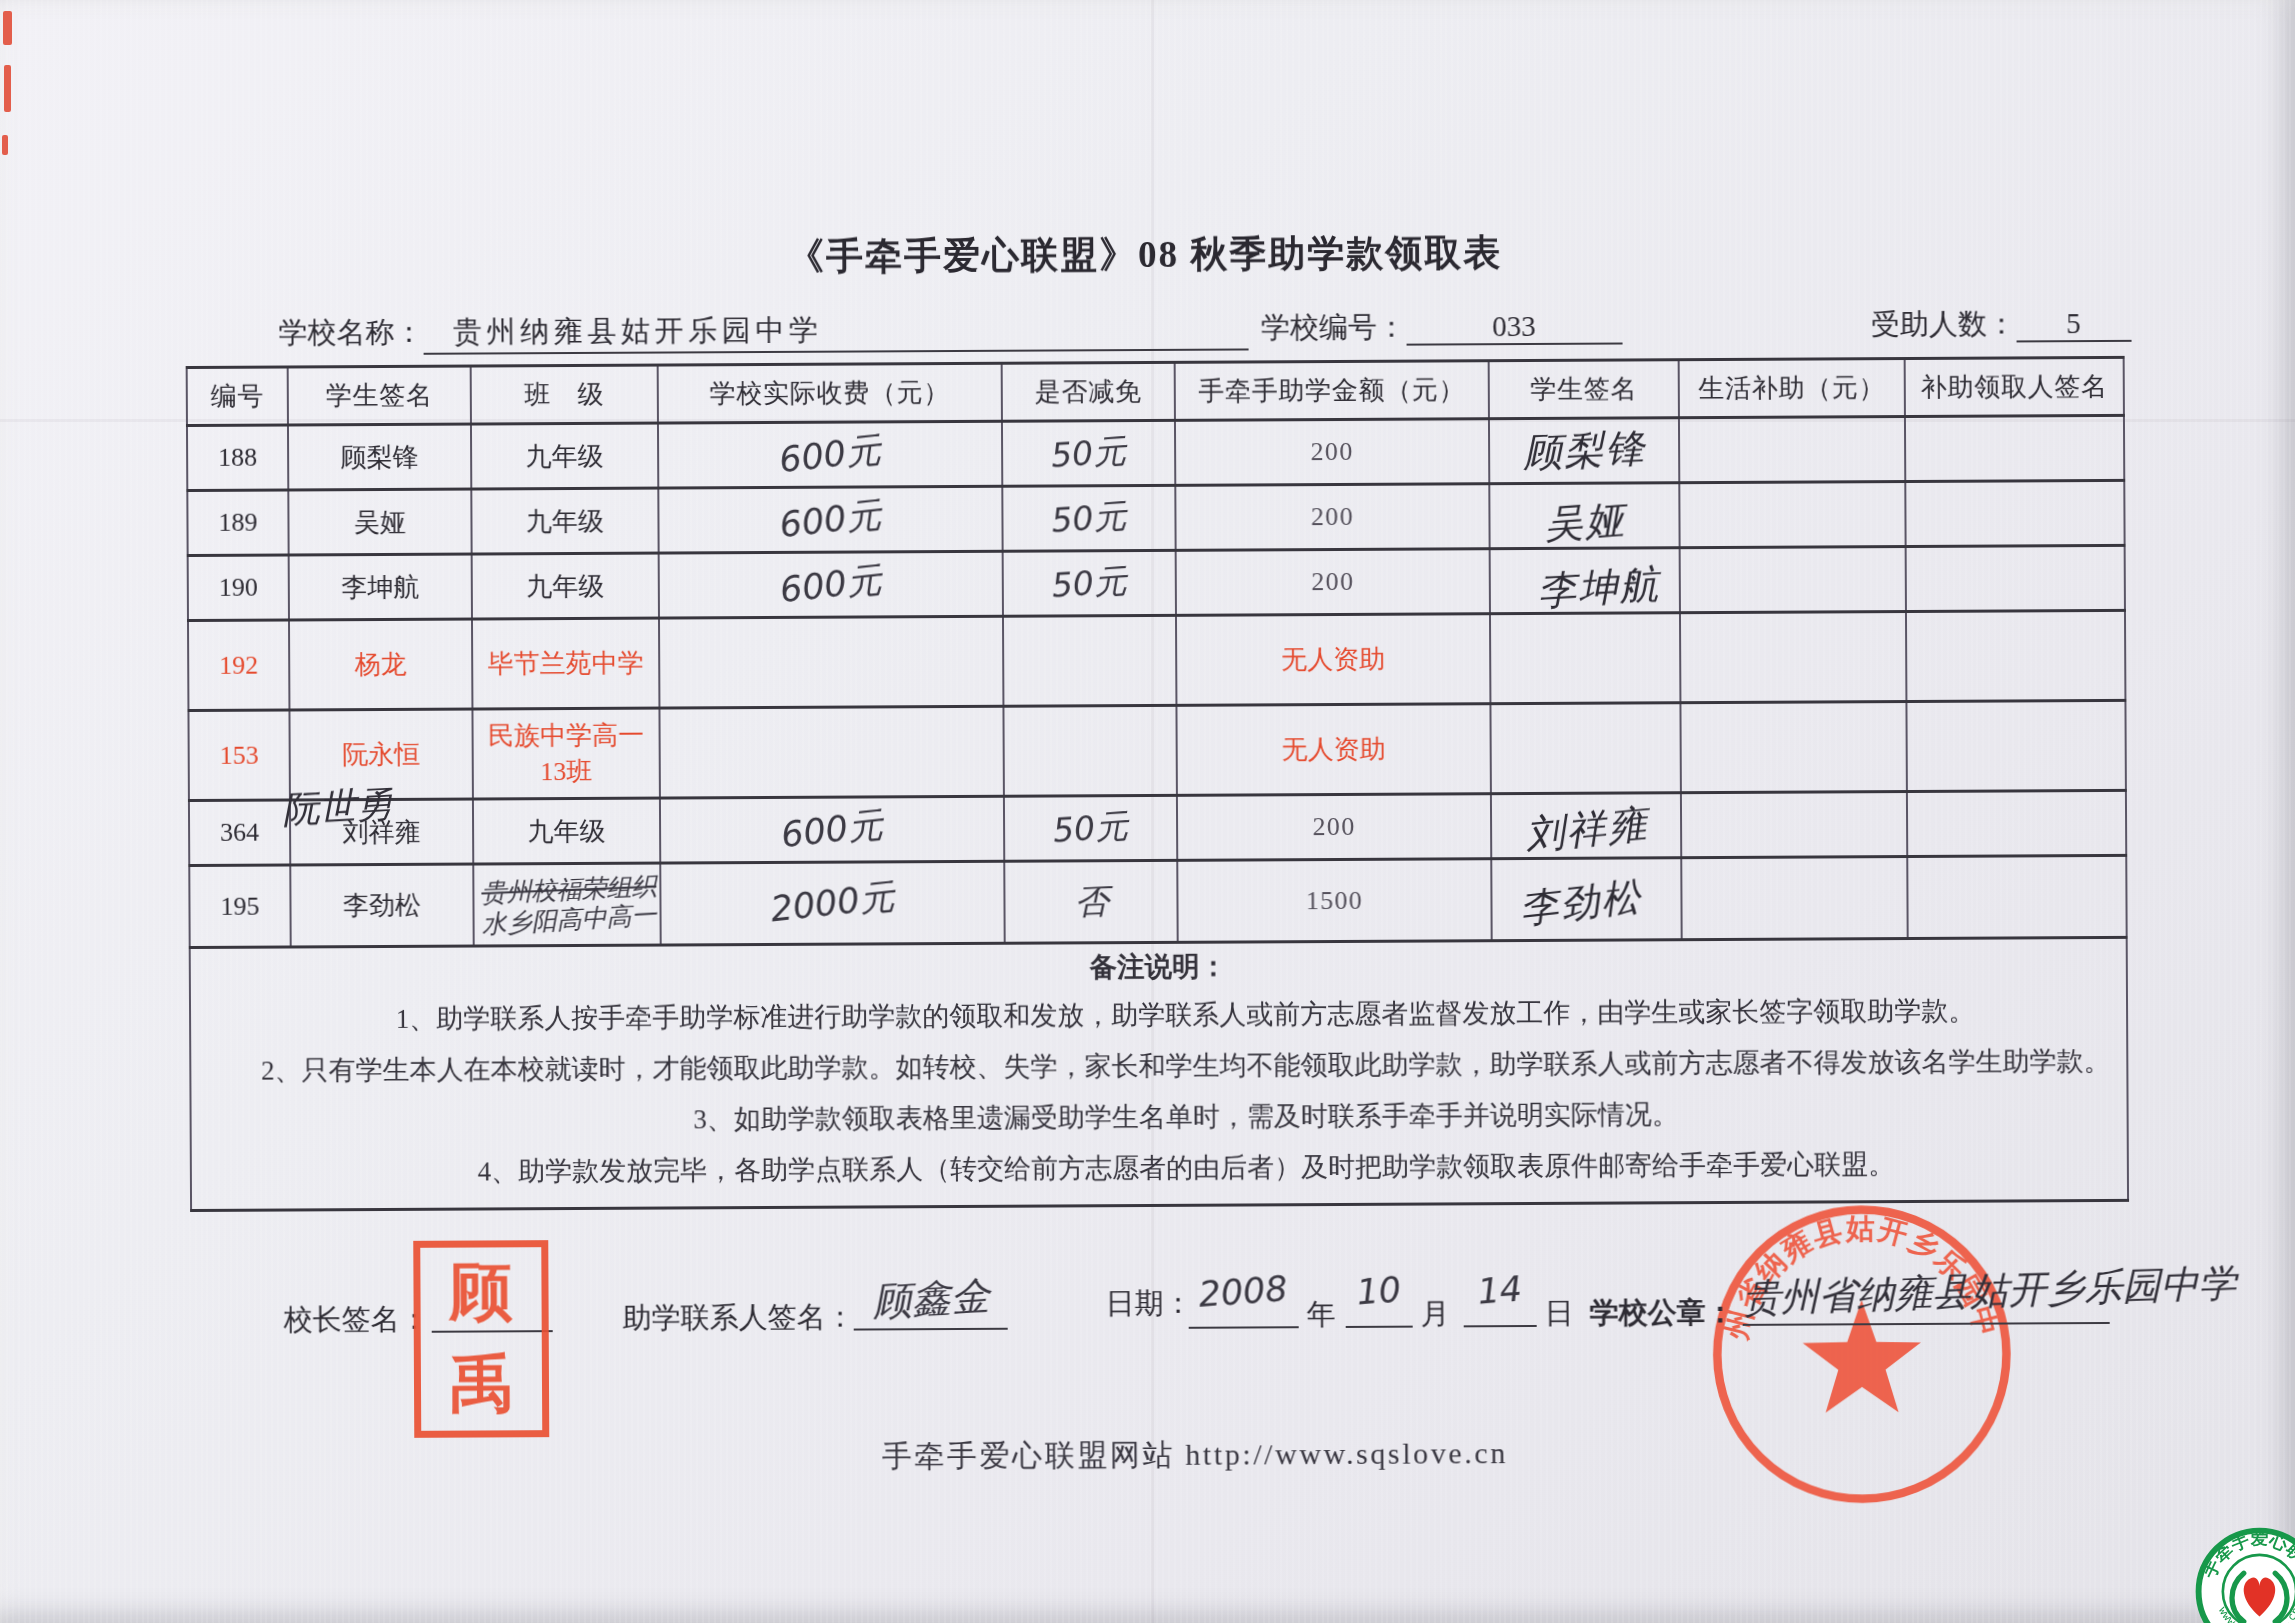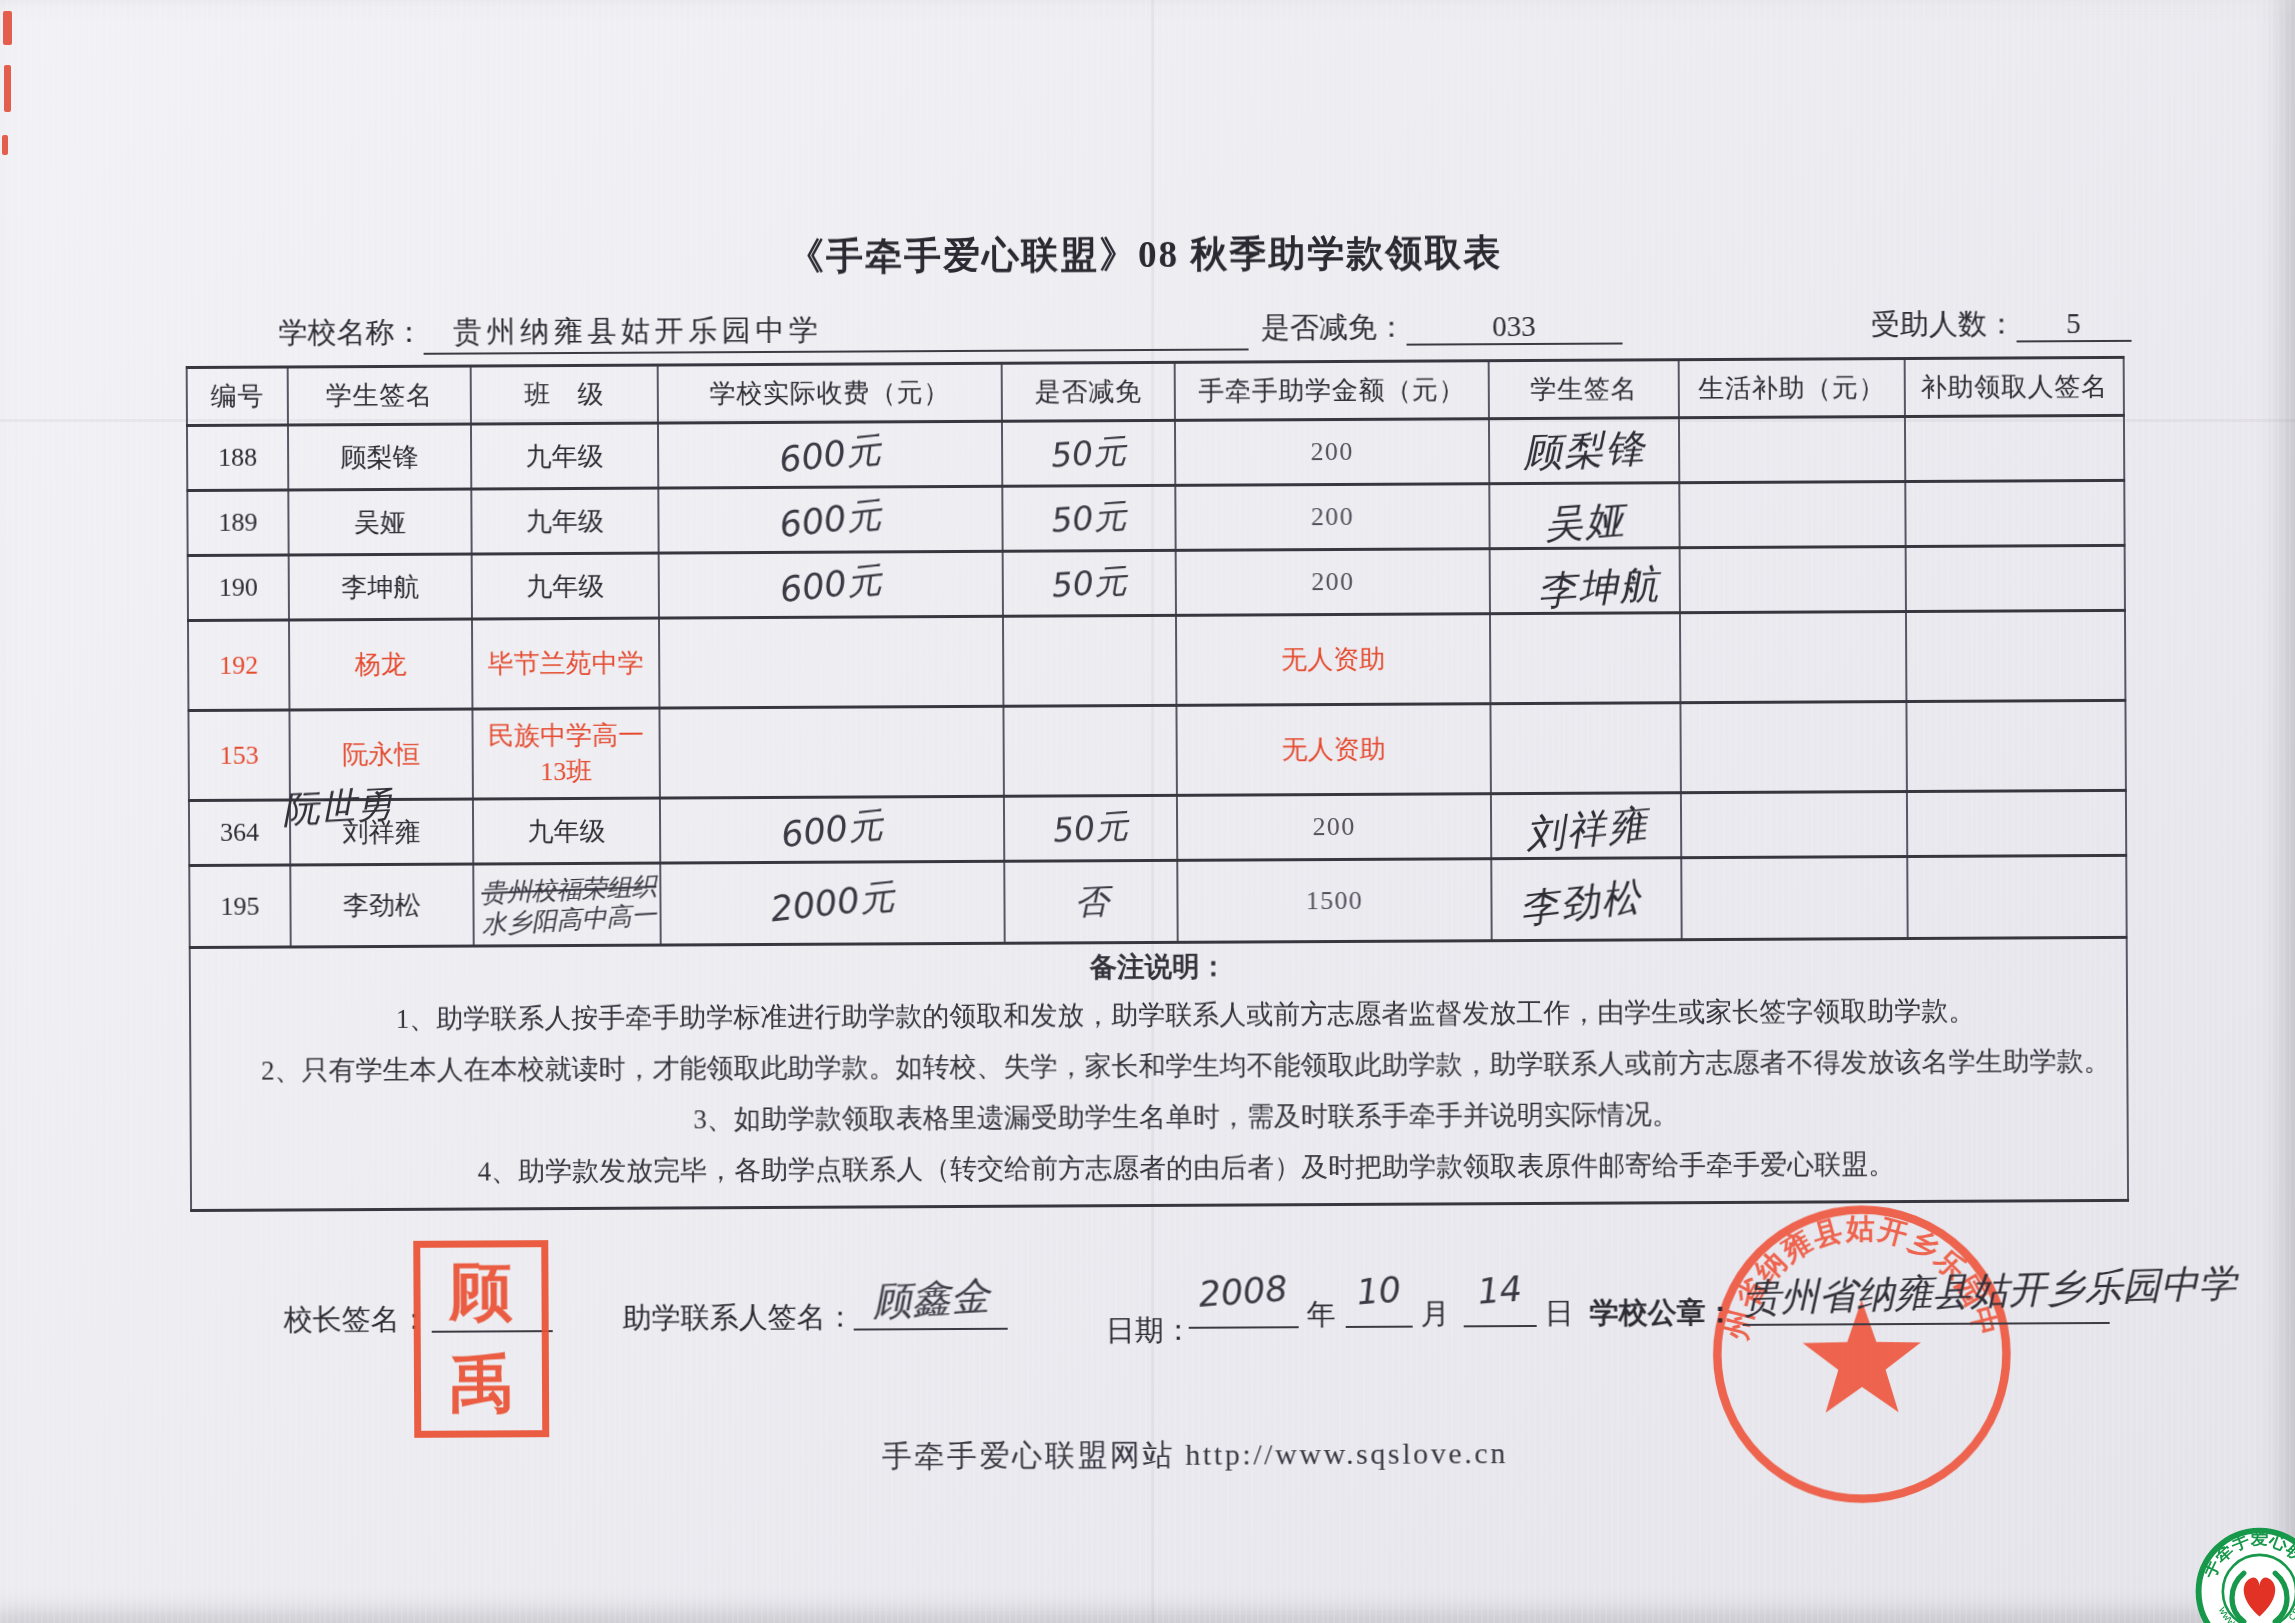--- a/index.html
+++ b/index.html
@@ -95,21 +95,21 @@
   <div class="edge-mark" style="left:3.9px;top:65px;width:7.2px;height:47px;"></div>
   <div class="edge-mark" style="left:2px;top:135px;width:5.9px;height:19.6px;"></div>
 
   <div class="form">
 
     <div class="title">《手牵手爱心联盟》08 秋季助学款领取表</div>
 
     <div class="meta">
       <span>学校名称：</span>
         <span class="u name-u">贵州纳雍县姑开乐园中学</span>
-        <span class="ml20">是否减免：</span>
+        <span class="ml20">学校编号：</span>
         <span class="u code-u">033</span>
         <span class="ml380">受助人数：</span>
         <span class="u cnt-u">5</span>
     </div>
 
     <table class="aid">
       <colgroup>
         <col style="width:101px">
           <col style="width:183px">
           <col style="width:187px">
@@ -246,21 +246,21 @@
       </svg>
     </div>
 
     <div class="signoff">
       <span class="lab" style="left:281px;top:19.6px;">校长签名：</span>
       <span class="so-u" style="left:429px;top:0;width:121px;height:51px;"></span>
 
       <span class="lab" style="left:620px;top:19.6px;">助学联系人签名：</span>
       <span class="so-u" style="left:851px;top:0;width:154px;height:51px;"><span class="hw hw-contact">顾鑫金</span></span>
 
-      <span class="lab" style="left:1103px;top:35px;">日期：</span>
+      <span class="lab" style="left:1103px;top:8px;">日期：</span>
       <span class="so-u" style="left:1186px;top:0;width:110px;height:51px;"><span class="hw hw-date">2008</span></span>
       <span class="lab" style="left:1304px;top:19.6px;">年</span>
       <span class="so-u" style="left:1343px;top:0;width:67px;height:51px;"><span class="hw hw-date">10</span></span>
       <span class="lab" style="left:1418px;top:19.6px;">月</span>
       <span class="so-u" style="left:1461px;top:0;width:73px;height:51px;"><span class="hw hw-date">14</span></span>
       <span class="lab" style="left:1542px;top:19.6px;">日</span>
 
       <span class="lab" style="left:1587px;top:19.6px;font-weight:bold;">学校公章：</span>
       <span class="so-u" style="left:1740px;top:0;width:367px;height:51px;overflow:visible;"><span class="hw hw-sealline">贵州省纳雍县姑开乡乐园中学</span></span>
     </div>

